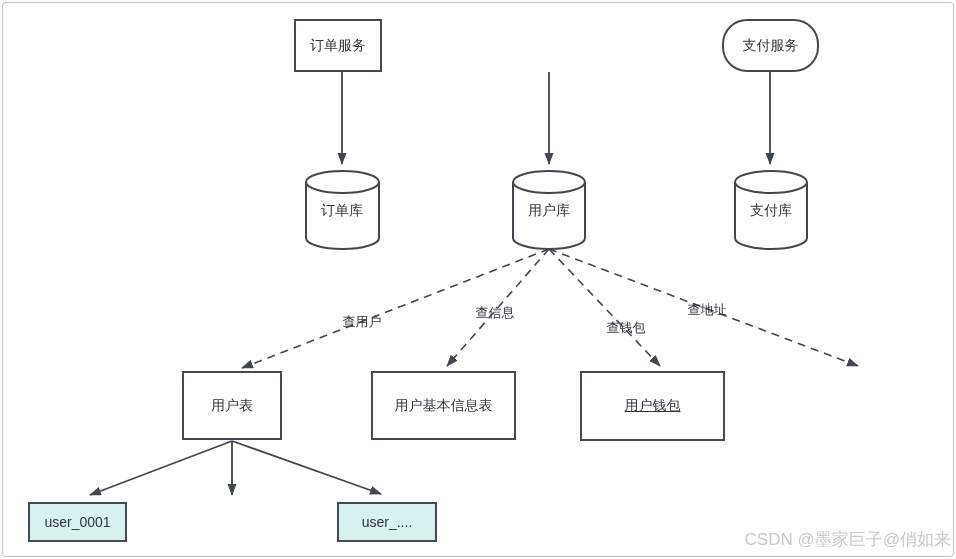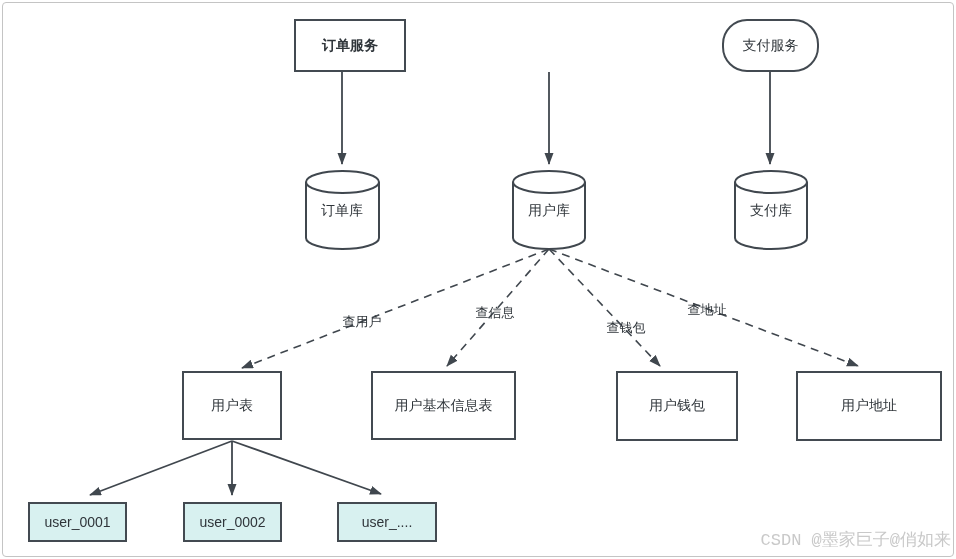--- a/index.html
+++ b/index.html
@@ -56,21 +56,20 @@
     position:absolute;
     transform:translate(-50%,-50%);
     color:var(--text);font-size:13px;white-space:nowrap;
   }
   .watermark{
     position:absolute;
     right:5px;top:528px;
     font-size:17px;
     color:var(--watermark);
     white-space:nowrap;
-    font-family:Liberation Mono, monospace;
   }
 </style>
 </head>
 <body>
 
 <div class="canvas">
 
   <svg class="edges" viewBox="0 0 956 559">
     <defs>
       <marker id="arrow" markerUnits="userSpaceOnUse" markerWidth="14" markerHeight="11" refX="11" refY="4.5" orient="auto">
@@ -98,37 +97,35 @@
     <g>
       <path class="cyl-shape" d="M513,182 L513,238 A36,11 0 0 0 585,238 L585,182"></path>
       <ellipse class="cyl-shape" cx="549" cy="182" rx="36" ry="11"></ellipse>
     </g>
     <g>
       <path class="cyl-shape" d="M735,182 L735,238 A36,11 0 0 0 807,238 L807,182"></path>
       <ellipse class="cyl-shape" cx="771" cy="182" rx="36" ry="11"></ellipse>
     </g>
   </svg>
 
-  <div class="node box" style="left:294px;top:19px;width:112px;height:53px;font-weight:bold;">订单服务</div>
+  <div class="node box" style="left:294px;top:19px;width:88px;height:53px;">订单服务</div>
   <div class="node box" style="left:722px;top:19px;width:97px;height:53px;border-radius:25px;">支付服务</div>
 
   <div class="cyl-label" style="left:342px;top:211px;">订单库</div>
   <div class="cyl-label" style="left:549px;top:211px;">用户库</div>
   <div class="cyl-label" style="left:771px;top:211px;">支付库</div>
 
   <div class="edge-label" style="left:362px;top:322px;">查用户</div>
   <div class="edge-label" style="left:495px;top:313px;">查信息</div>
   <div class="edge-label" style="left:626px;top:328px;">查钱包</div>
   <div class="edge-label" style="left:707px;top:310px;">查地址</div>
 
   <div class="node box" style="left:182px;top:371px;width:100px;height:69px;">用户表</div>
   <div class="node box" style="left:371px;top:371px;width:145px;height:69px;">用户基本信息表</div>
-  <div class="node box" style="left:616px;top:371px;width:122px;height:70px;">用户钱包</div>
-  <div class="node box" style="left:796px;top:371px;width:146px;height:70px;">用户地址</div>
+  <div class="node box" style="left:580px;top:371px;width:145px;height:70px;text-decoration:underline;">用户钱包</div>
 
   <div class="node shard" style="left:28px;top:502px;width:99px;height:40px;">user_0001</div>
-  <div class="node shard" style="left:183px;top:502px;width:99px;height:40px;">user_0002</div>
   <div class="node shard" style="left:337px;top:502px;width:100px;height:40px;">user_....</div>
 
   <div class="watermark">CSDN @墨家巨子@俏如来</div>
 
   <div class="frame"></div>
 </div>
 
 </body></html>

